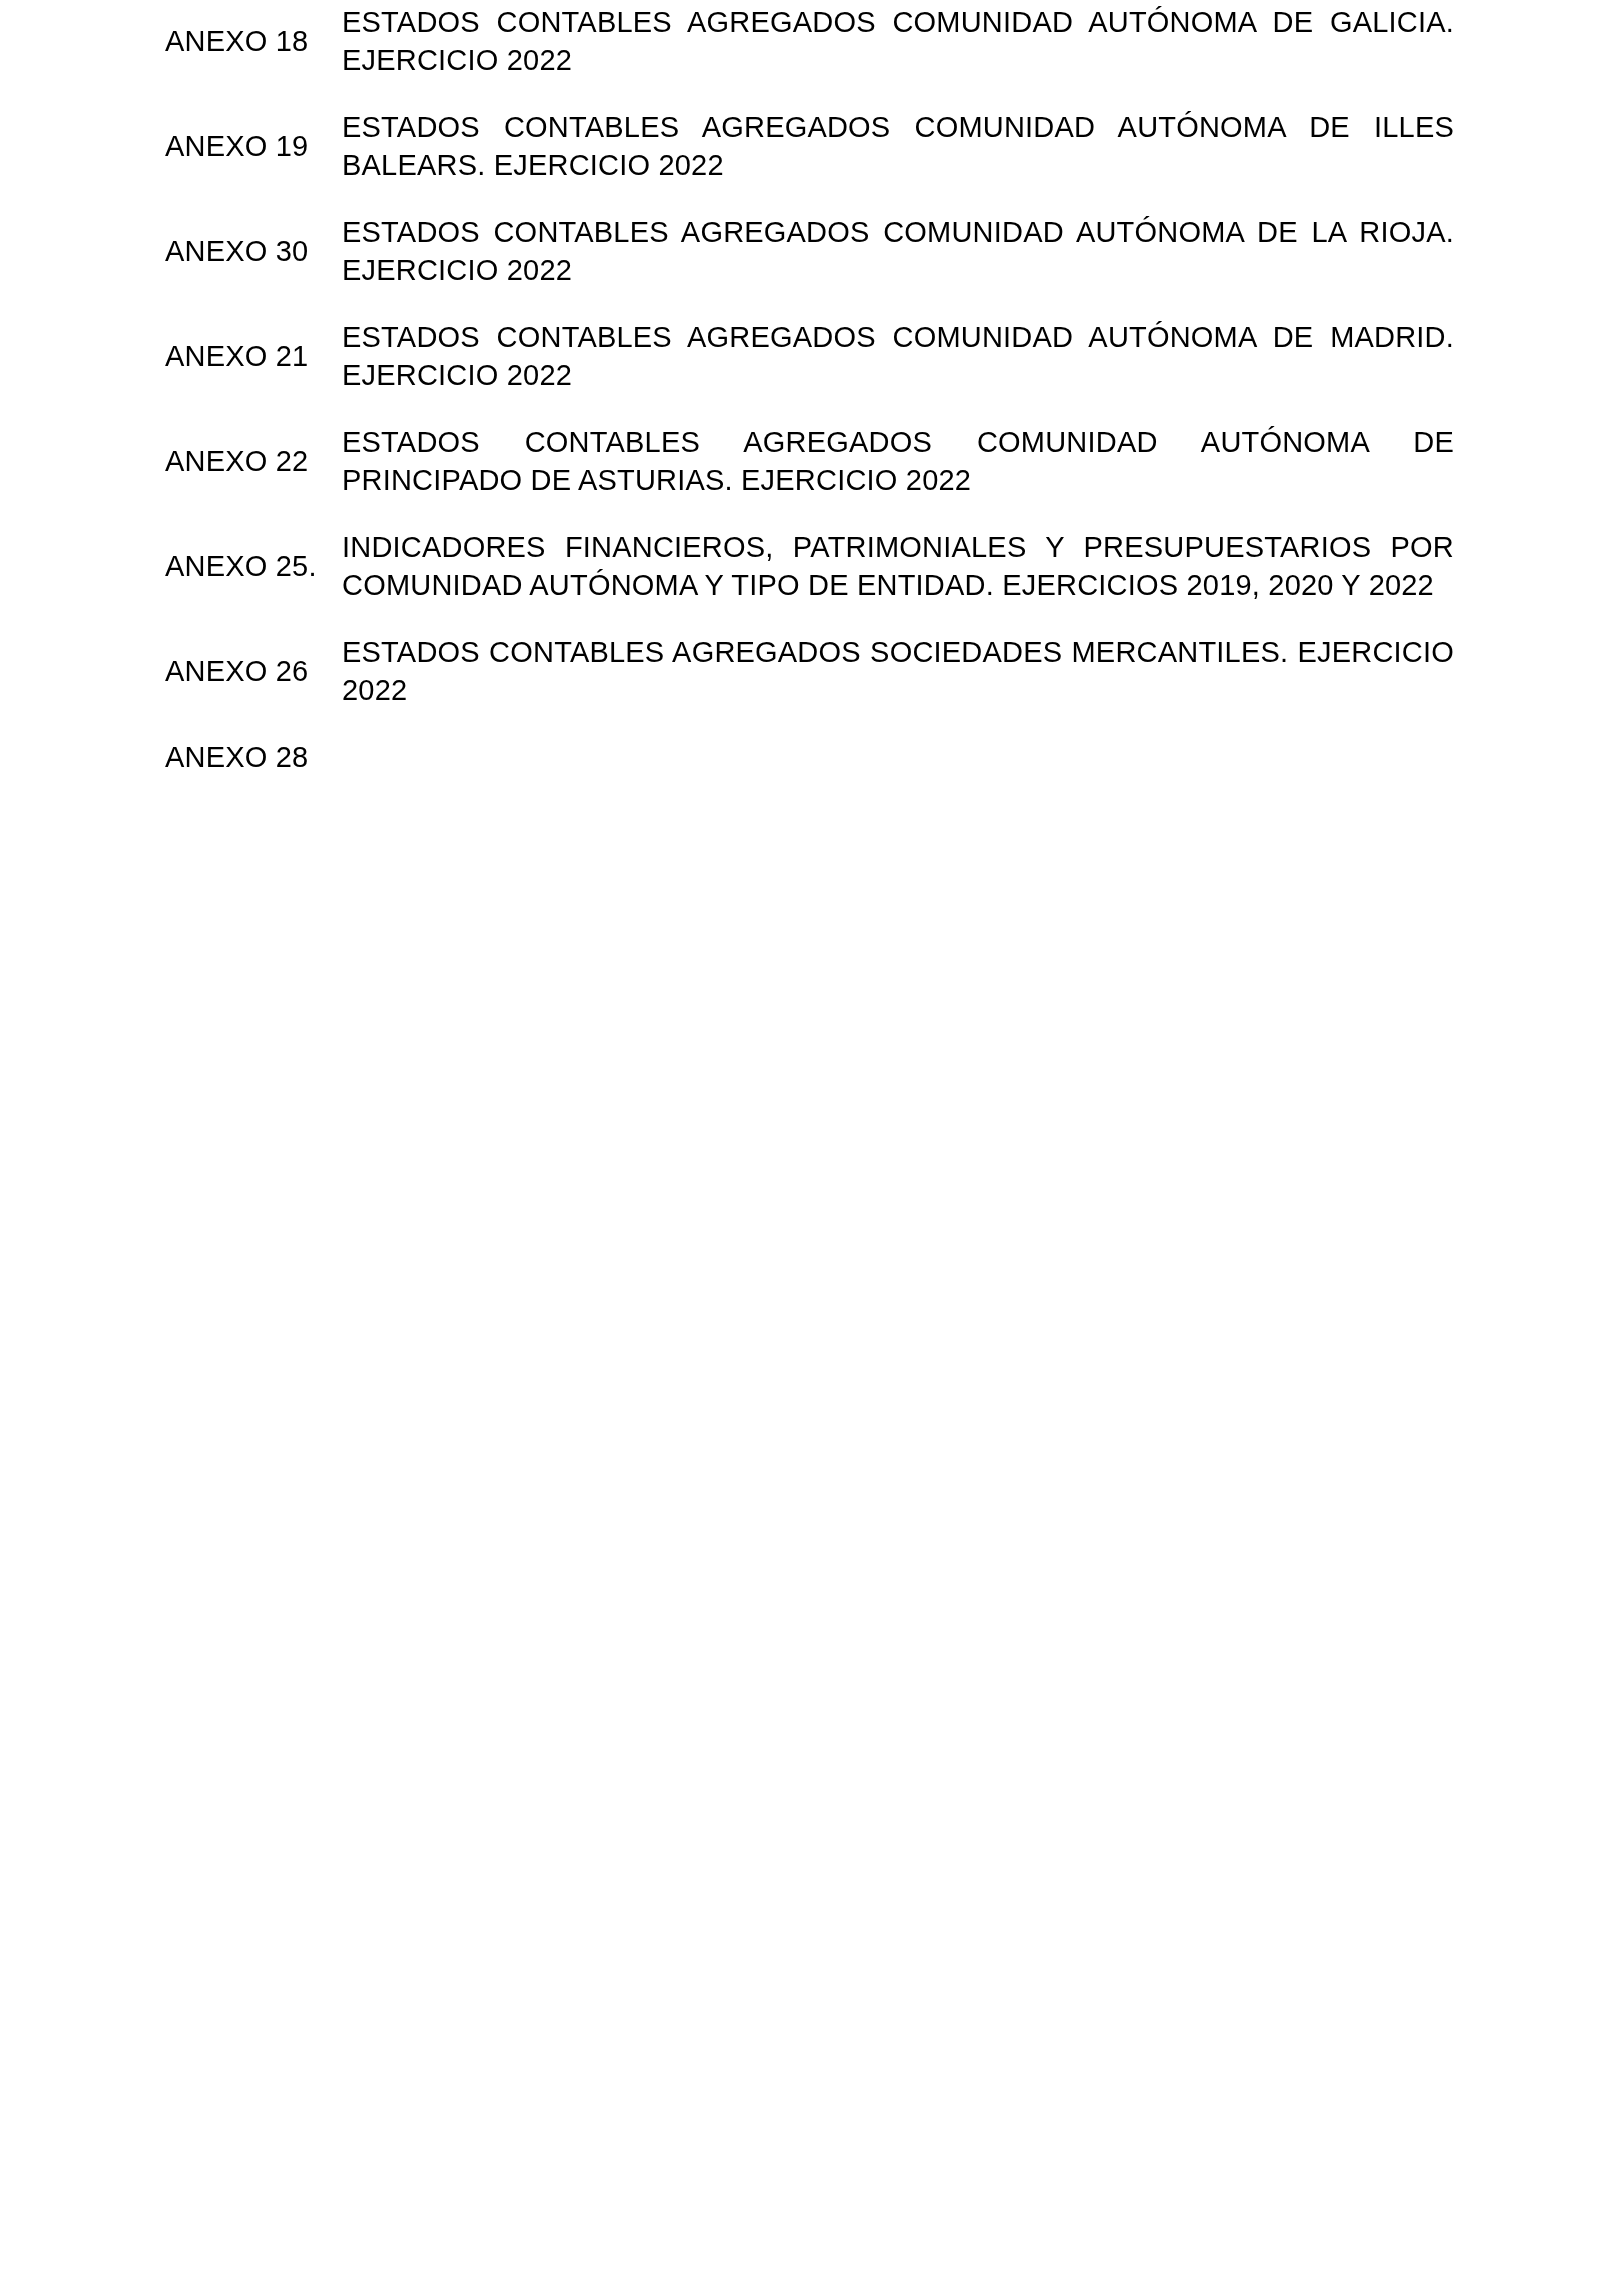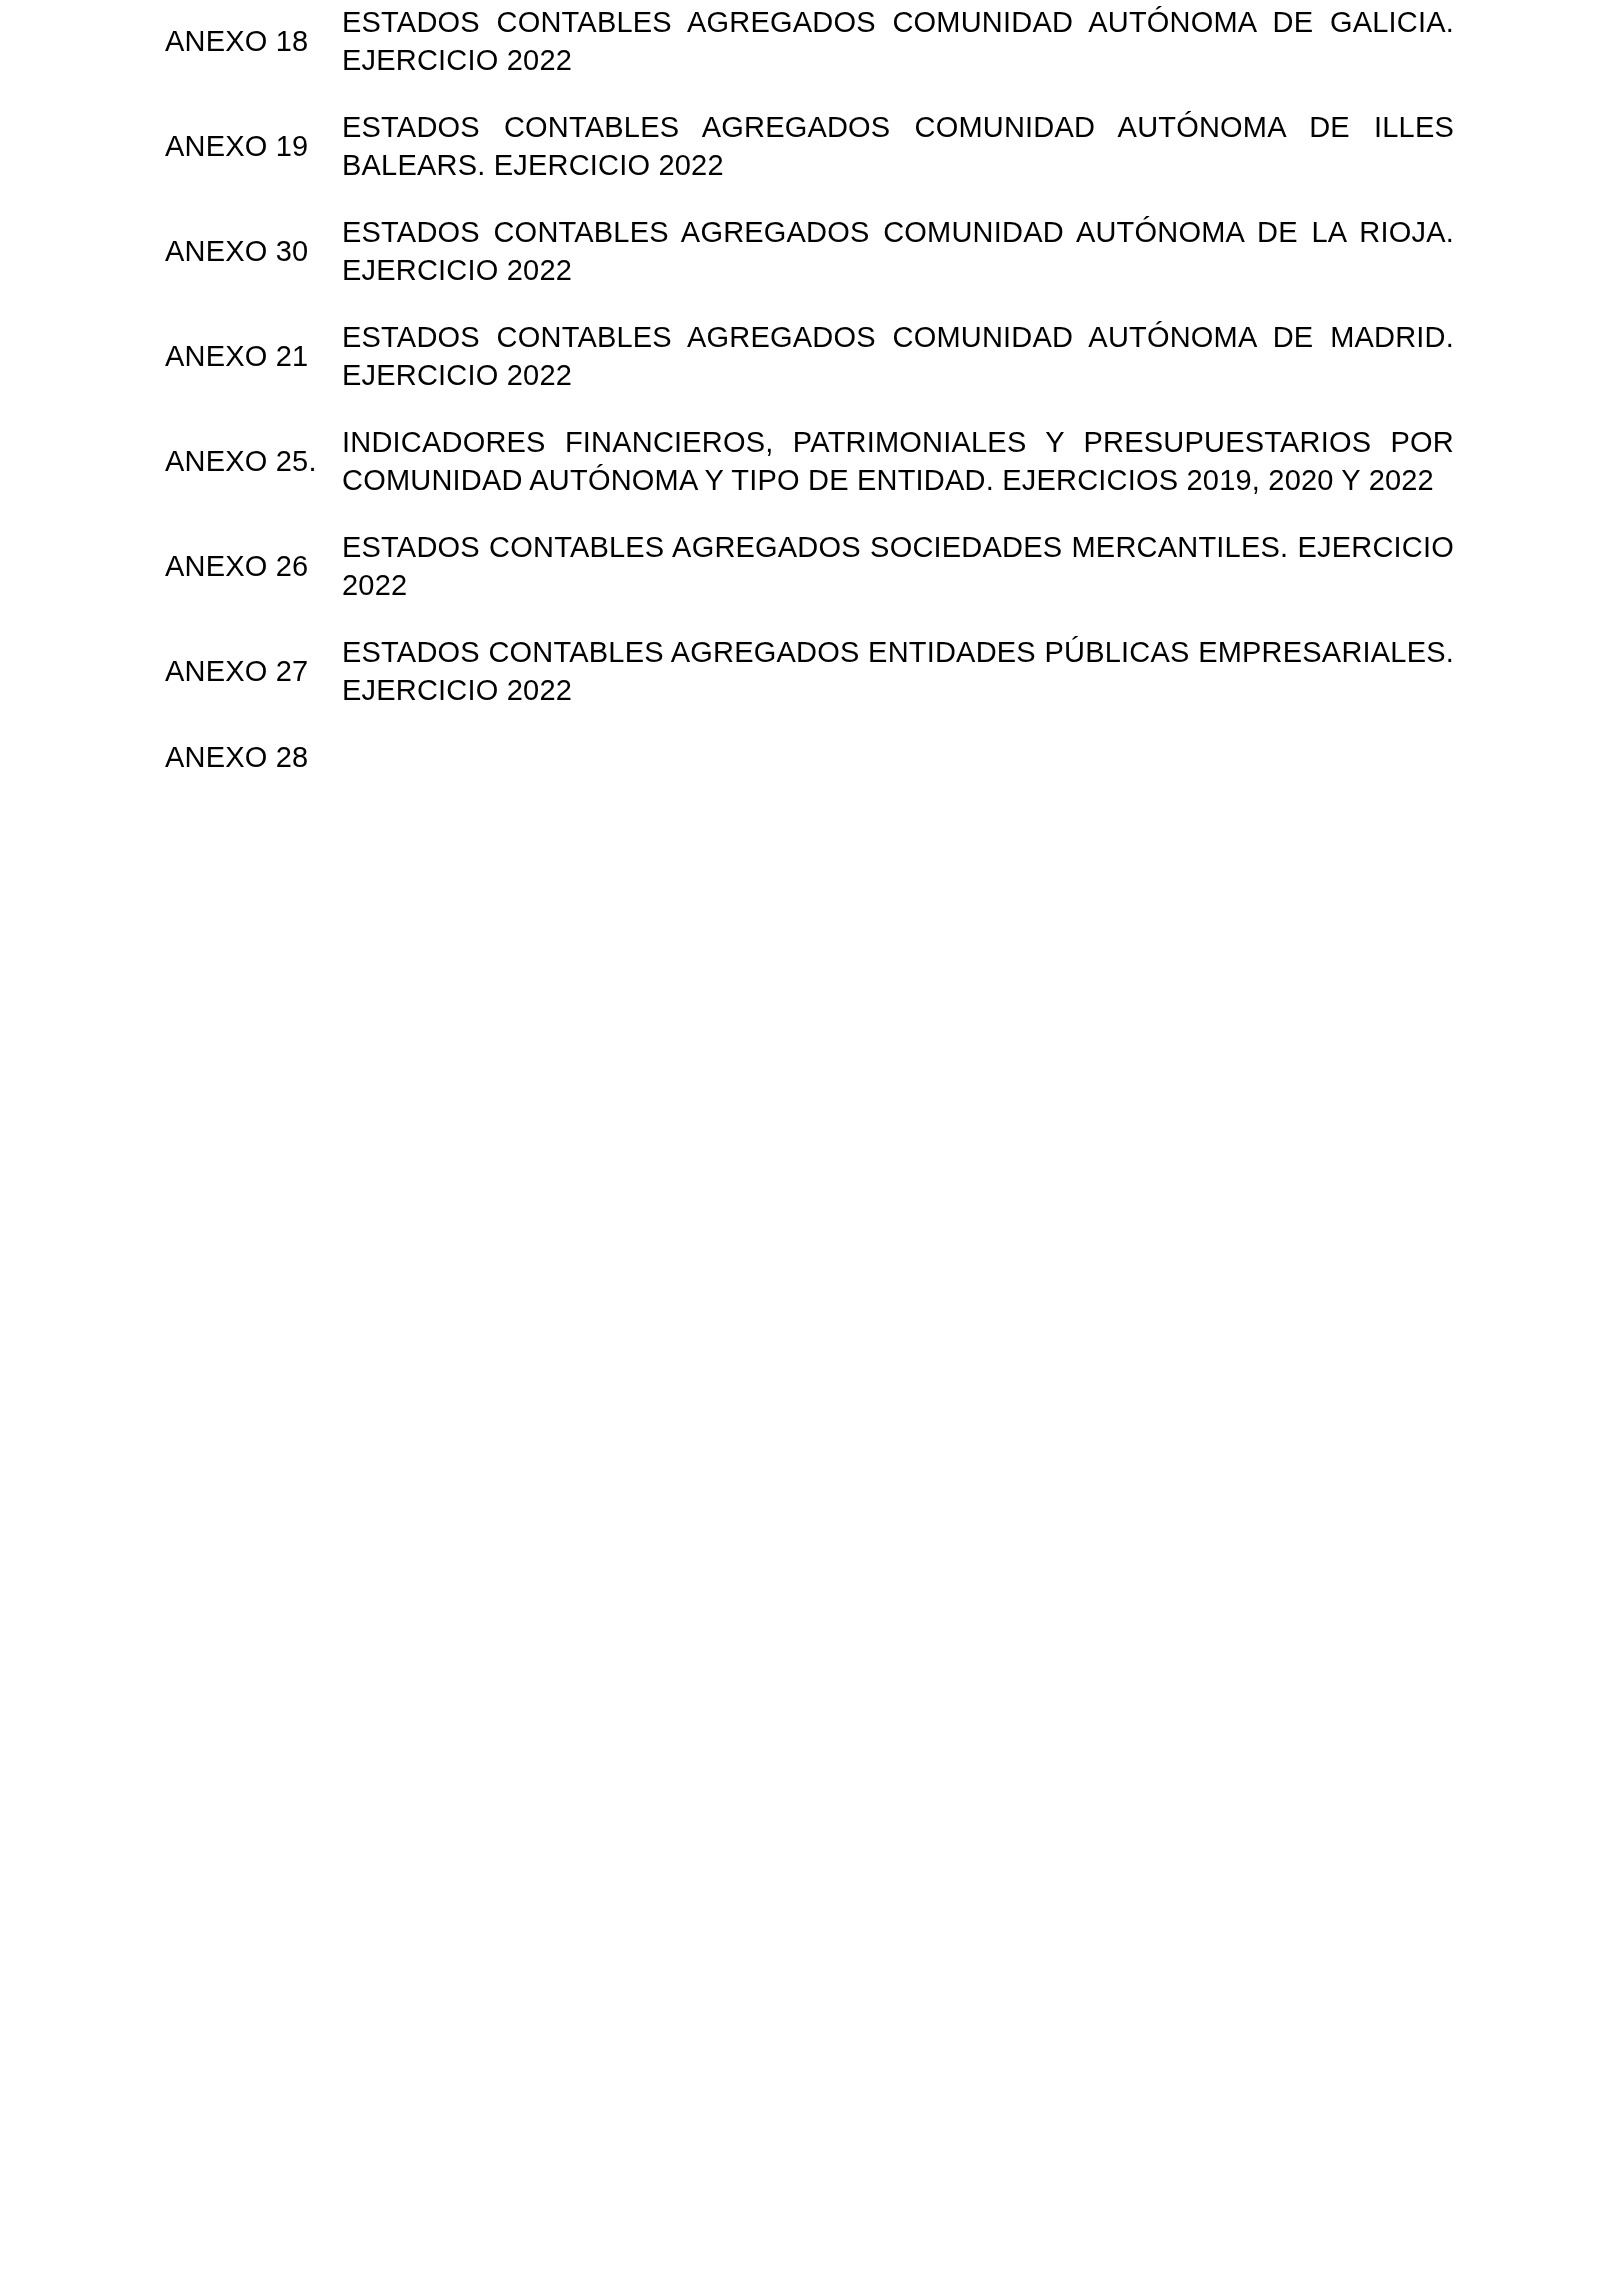--- a/index.html
+++ b/index.html
@@ -57,37 +57,37 @@
       <div class="annex-item">
         <div class="annex-label">ANEXO 30</div>
         <div class="annex-text">ESTADOS CONTABLES AGREGADOS COMUNIDAD AUTÓNOMA DE LA RIOJA. EJERCICIO 2022</div>
       </div>
 
       <div class="annex-item">
         <div class="annex-label">ANEXO 21</div>
         <div class="annex-text">ESTADOS CONTABLES AGREGADOS COMUNIDAD AUTÓNOMA DE MADRID. EJERCICIO 2022</div>
       </div>
 
+      <div class="annex-item">
+        <div class="annex-label">ANEXO 22</div>
+        <div class="annex-text">ESTADOS CONTABLES AGREGADOS COMUNIDAD AUTÓNOMA DE PRINCIPADO DE ASTURIAS. EJERCICIO 2022</div>
+      </div>
 
 
 
       <div class="annex-item">
         <div class="annex-label">ANEXO 25.</div>
         <div class="annex-text">INDICADORES FINANCIEROS, PATRIMONIALES Y PRESUPUESTARIOS POR COMUNIDAD AUTÓNOMA Y TIPO DE ENTIDAD. EJERCICIOS 2019, 2020 Y 2022</div>
       </div>
 
       <div class="annex-item">
         <div class="annex-label">ANEXO 26</div>
         <div class="annex-text">ESTADOS CONTABLES AGREGADOS SOCIEDADES MERCANTILES. EJERCICIO 2022</div>
       </div>
 
-      <div class="annex-item">
-        <div class="annex-label">ANEXO 27</div>
-        <div class="annex-text">ESTADOS CONTABLES AGREGADOS ENTIDADES PÚBLICAS EMPRESARIALES. EJERCICIO 2022</div>
-      </div>
 
       <div class="annex-item">
         <div class="annex-label">ANEXO 28</div>
       </div>
 
     </div>
 </div>
 
 
 </body></html>

